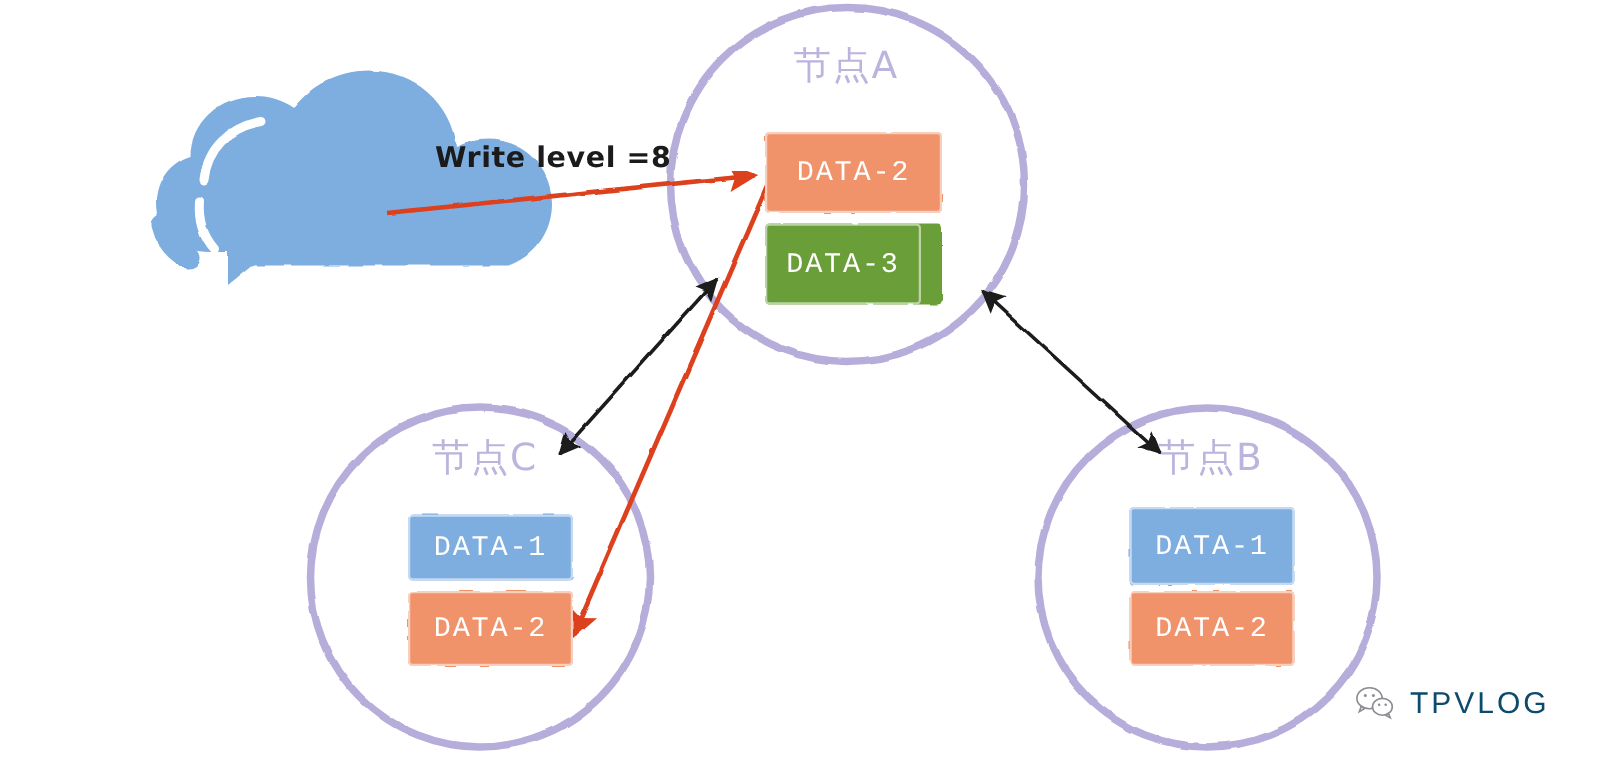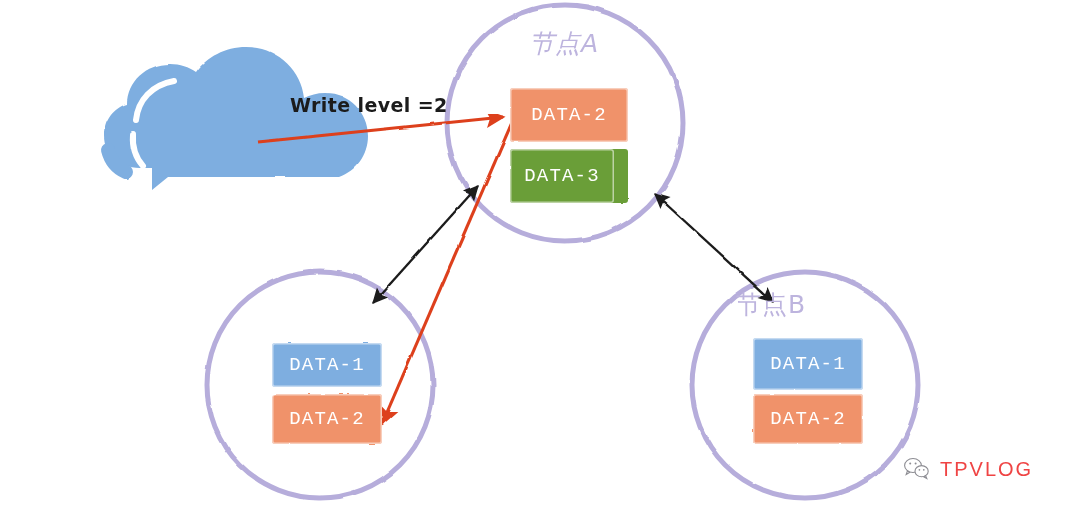--- a/index.html
+++ b/index.html
@@ -57,21 +57,21 @@
     user-select: none;
   }
   .watermark {
     position: absolute;
     display: flex;
     align-items: center;
     gap: 9px;
     user-select: none;
   }
   .watermark-text {
-    color: #ef4444;
+    color: #0c4a6e;
     font-size: 20px;
     font-family: "Liberation Sans", sans-serif;
     letter-spacing: 2px;
   }
 </style>
 </head>
 <body>
 
 <div id="canvas">
 
@@ -130,32 +130,33 @@
     <rect x="510" y="88" width="118" height="54" rx="3" fill="#f0926a" filter="url(#roughbox)"></rect>
     <rect x="510" y="149" width="118" height="54" rx="3" fill="#6a9e38" filter="url(#roughbox)"></rect>
 
     <rect x="272" y="343" width="110" height="44" rx="3" fill="#7eaee0" filter="url(#roughbox)"></rect>
     <rect x="272" y="394" width="110" height="50" rx="3" fill="#f0926a" filter="url(#roughbox)"></rect>
 
     <rect x="753" y="338" width="110" height="52" rx="3" fill="#7eaee0" filter="url(#roughbox)"></rect>
     <rect x="753" y="394" width="110" height="50" rx="3" fill="#f0926a" filter="url(#roughbox)"></rect>
   </svg>
 
-  <div class="node-label" style="left:529px; top:27px;font-style:italic;">节点A</div>
+  <div class="node-label" style="left:529px; top:27px;">节点A</div>
   <div class="data-box" style="left:510px; top:88px; width:118px; height:54px; background:transparent;">DATA-2</div>
   <div class="data-box" style="left:510px; top:149px; width:104px; height:54px; background:transparent;">DATA-3</div>
 
+  <div class="node-label" style="left:288px; top:288px;">节点C</div>
   <div class="data-box" style="left:272px; top:343px; width:110px; height:44px; background:transparent;">DATA-1</div>
   <div class="data-box" style="left:272px; top:394px; width:110px; height:50px; background:transparent;">DATA-2</div>
 
-  <div class="node-label" style="left:736px; top:288px;text-align:center;">节点B</div>
+  <div class="node-label" style="left:772px; top:288px;text-align:center;">节点B</div>
   <div class="data-box" style="left:753px; top:338px; width:110px; height:52px; background:transparent;">DATA-1</div>
   <div class="data-box" style="left:753px; top:394px; width:110px; height:50px; background:transparent;">DATA-2</div>
 
-  <div class="edge-label" style="left:290px; top:94px;">Write level =2</div>
+  <div class="edge-label" style="left:290px; top:94px;">Write level =8</div>
 
   <div class="watermark" style="left:903px; top:457px;">
     <svg width="28" height="24" viewBox="0 0 28 24">
       <ellipse cx="10" cy="8.5" rx="8.4" ry="7" fill="none" stroke="#8d8d93" stroke-width="1.1"></ellipse>
       <path d="M 4.5 13.8 L 3.2 17.4 L 6.6 15.4 Z" fill="none" stroke="#8d8d93" stroke-width="1.1"></path>
       <circle cx="7.2" cy="6.6" r="1" fill="#8d8d93"></circle>
       <circle cx="12.6" cy="6.6" r="1" fill="#8d8d93"></circle>
       <ellipse cx="18.6" cy="14.2" rx="6.6" ry="5.6" fill="#ffffff" stroke="#8d8d93" stroke-width="1.1"></ellipse>
       <path d="M 22.6 18.6 L 23.8 21.5 L 20.9 19.9 Z" fill="none" stroke="#8d8d93" stroke-width="1.1"></path>
       <circle cx="16.4" cy="12.8" r="0.85" fill="#8d8d93"></circle>

